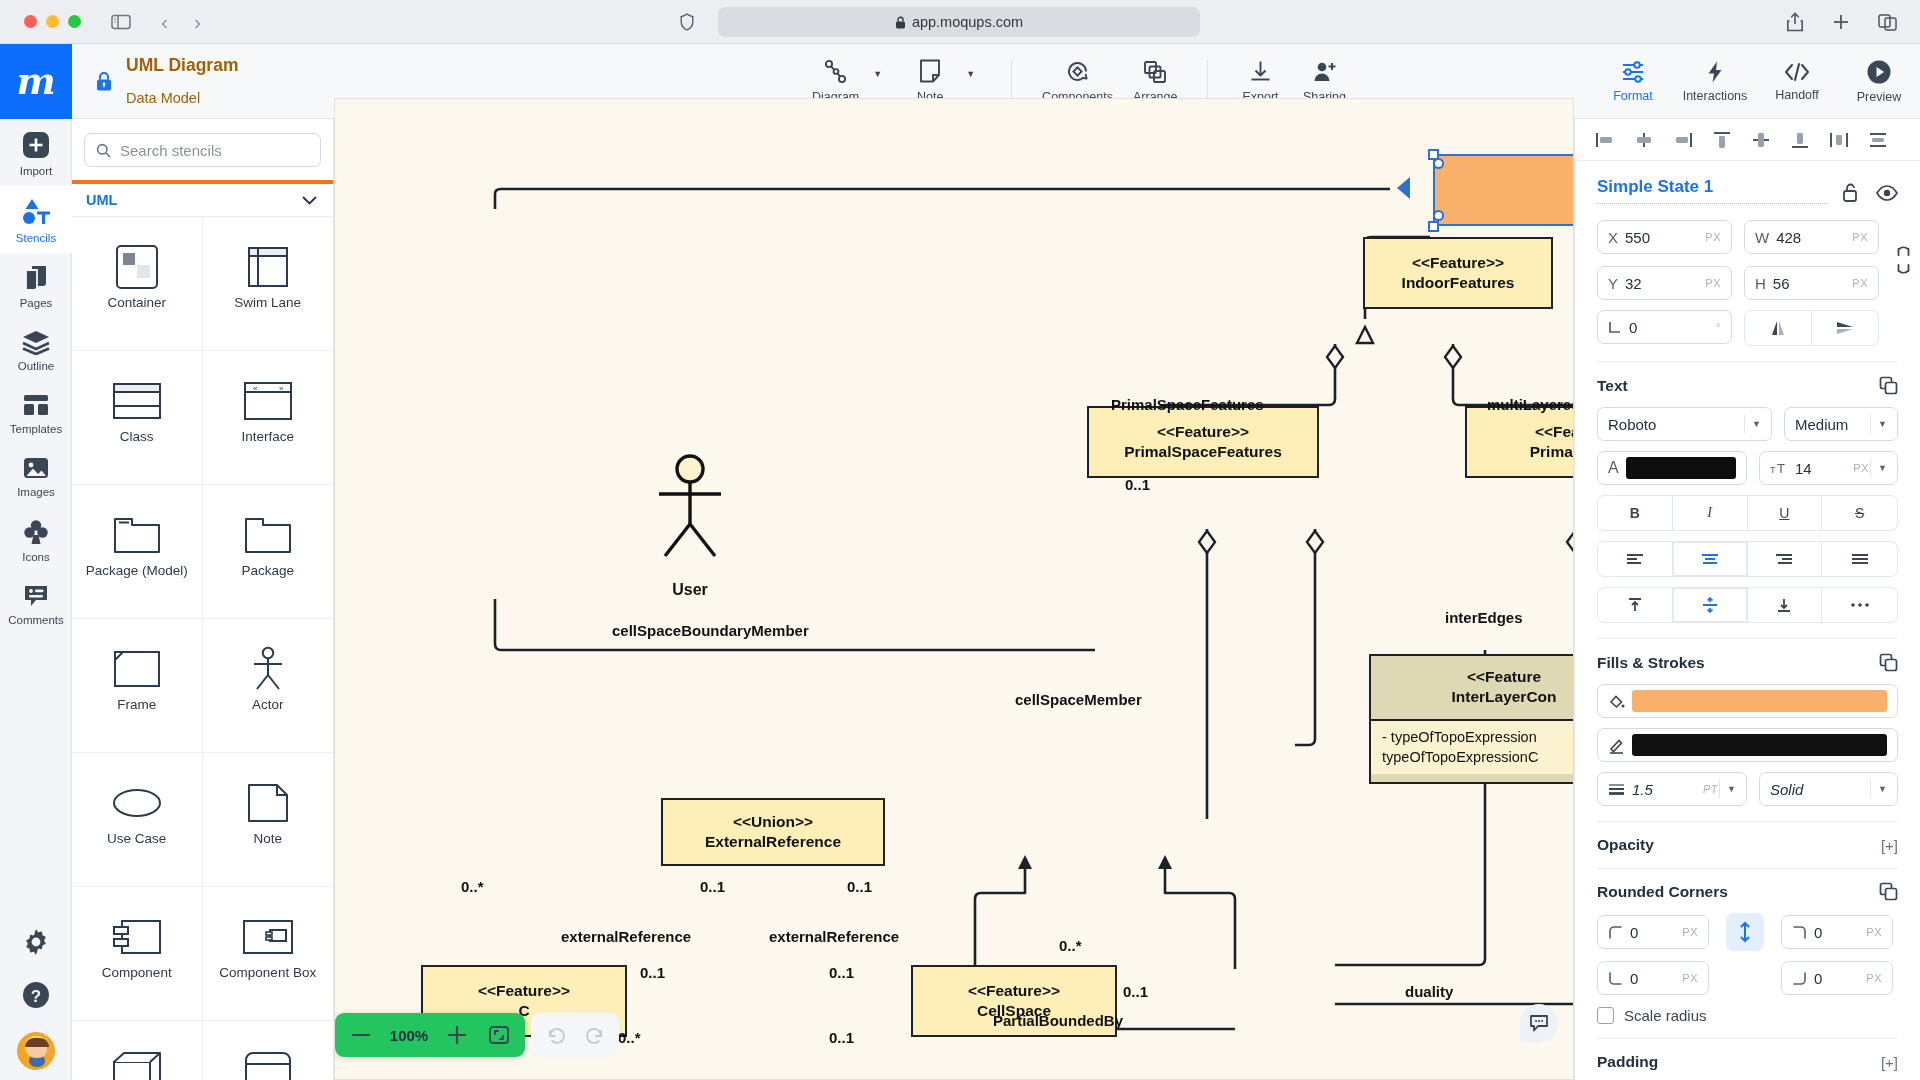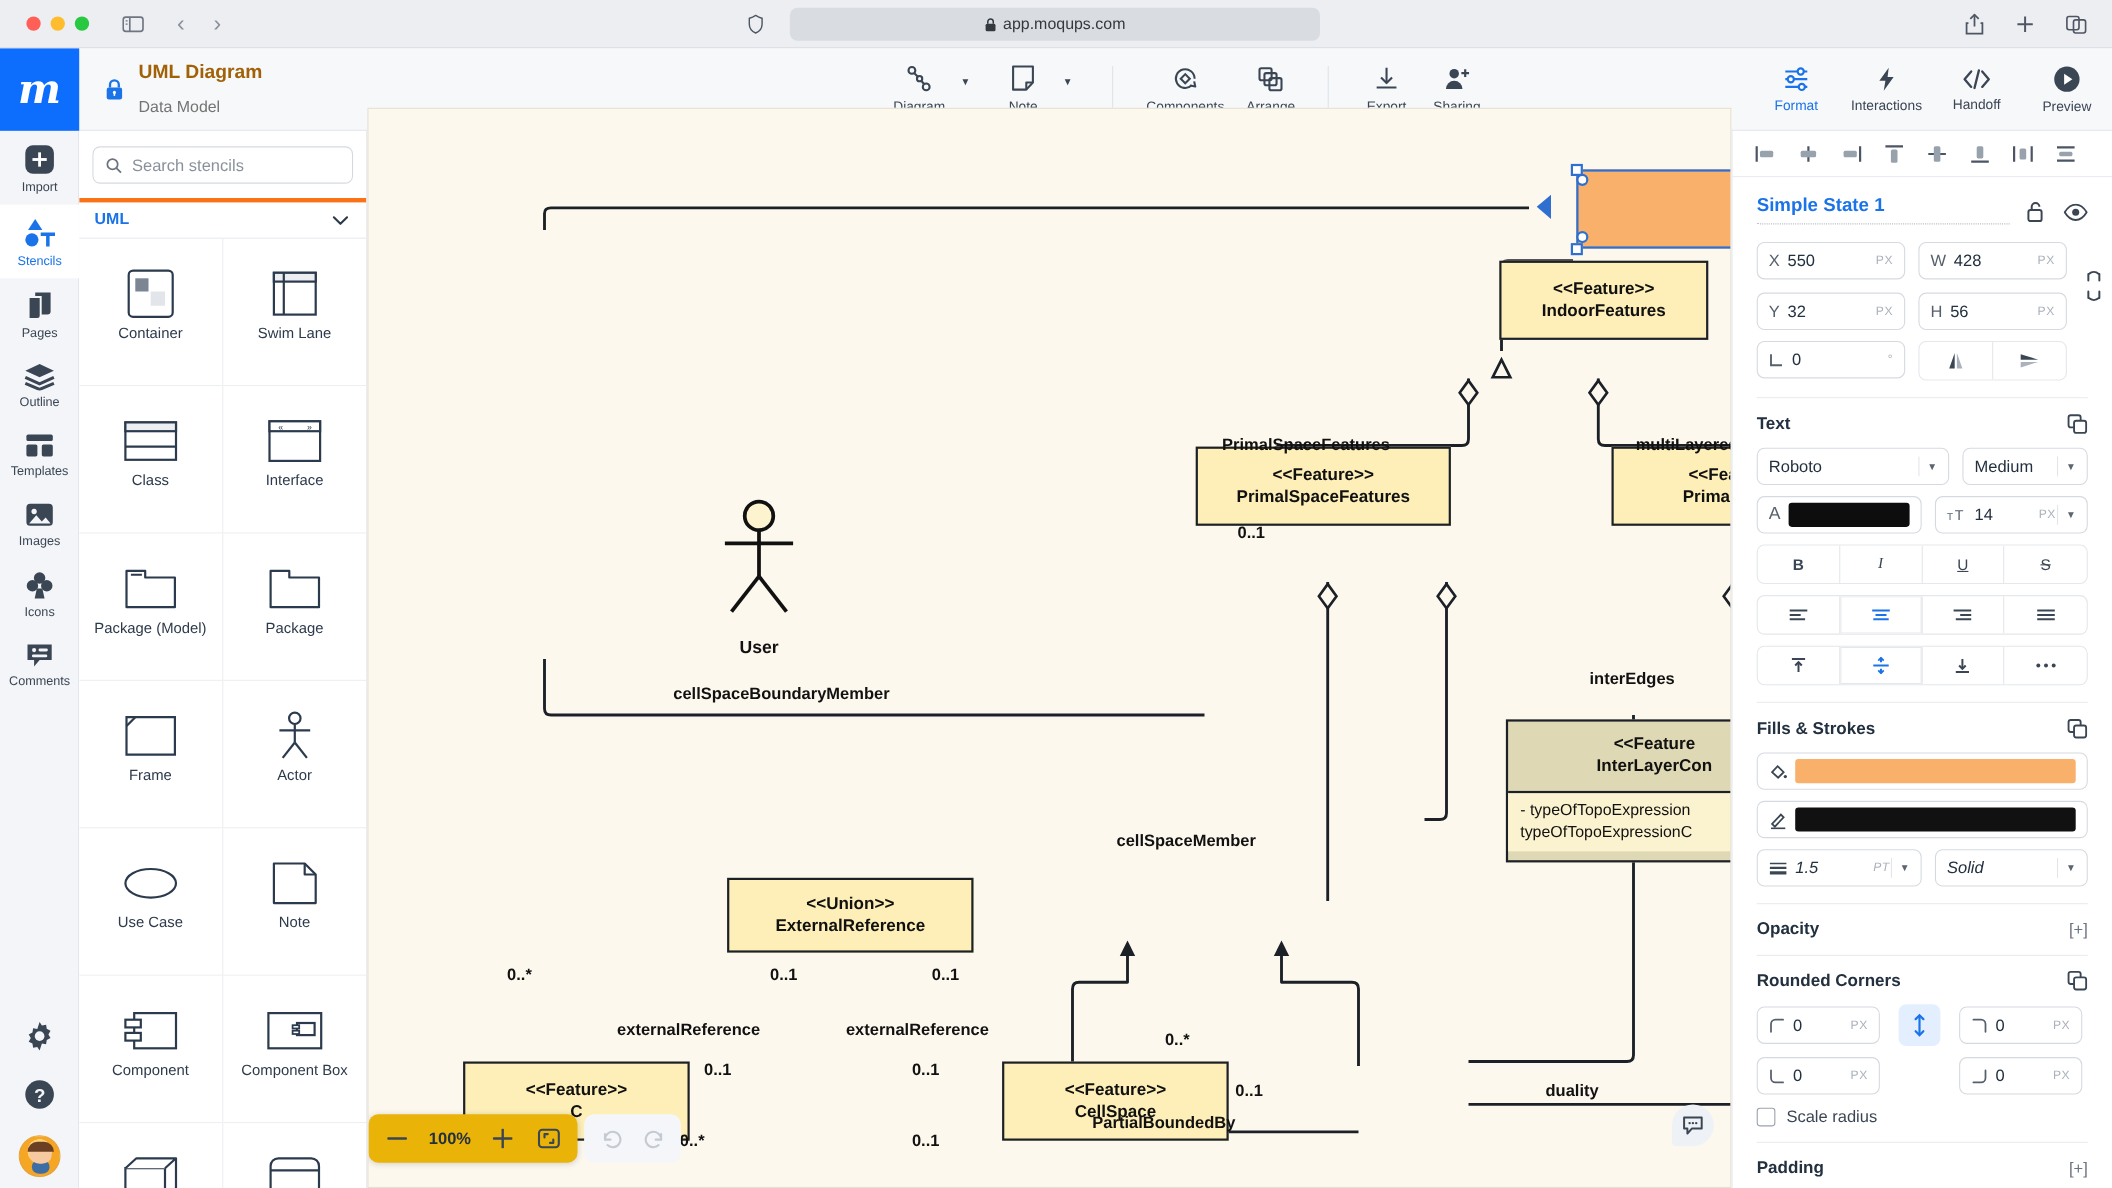--- a/index.html
+++ b/index.html
@@ -37,21 +37,21 @@
     background:#f7f8fa; border-bottom:1px solid #e2e5ea; display:flex; align-items:center;
   }
   .logo{
     width:72px; height:75px; background:#0d6efd; color:#fff;
     display:flex; align-items:center; justify-content:center;
     font-family:"DejaVu Serif", serif; font-style:italic; font-size:37px; font-weight:700;
   }
   .doc-title-wrap{ display:flex; align-items:center; gap:13px; margin-left:23px; }
   .doc-text{ line-height:1.25; }
   .doc-title{ font-size:17.5px; font-weight:700; color:#a16207; }
-  .doc-sub{ font-size:14.5px; color:#737373; margin-top:12px;}
+  .doc-sub{ font-size:14.5px; color:#a16207; margin-top:12px;}
 
   .tools{ display:flex; align-items:center; margin-left:auto; margin-right:auto; gap:0; }
   .tool{
     display:flex; flex-direction:column; align-items:center; justify-content:center;
     min-width:64px; padding:0 10px; gap:5px; color:#3b4654; cursor:default;
   }
   .tool .lbl{ font-size:12.5px; }
   .tool .ic{ height:27px; display:flex; align-items:center;}
   .caret{ color:#3b4654; font-size:9px; margin:0 16px 14px 4px; }
   .divider-v{ width:1px; height:42px; background:#dfe3e8; margin:0 20px; }
@@ -143,21 +143,21 @@
   .handle{ position:absolute; width:11px;height:11px; background:#fff; border:2px solid #2f6fd0; }
 
   .comment-bubble{
     position:absolute; width:38px;height:38px;border-radius:50% 50% 50% 4px;
     background:#eef1f6; display:flex; align-items:center; justify-content:center; color:#3b4654;
   }
 
   
   .zoombar{
     position:absolute; left:0px; bottom:22px; height:44px; display:flex; align-items:center;
-    background:#eab308; border-radius:9px; box-shadow:0 1px 6px rgba(0,0,0,.16);
+    background:#22c55e; border-radius:9px; box-shadow:0 1px 6px rgba(0,0,0,.16);
     padding:0 6px; gap:2px; z-index:20;
   }
   .zb-btn{ width:40px;height:40px; display:flex; align-items:center; justify-content:center;
            color:#3b4654; font-size:20px; cursor:default;}
   .zb-val{ font-size:15px; font-weight:700; color:#22303f; padding:0 4px; min-width:52px; text-align:center;}
   .undo-bar{
     position:absolute; left:196px; bottom:22px; height:44px; display:flex; align-items:center;
     background:#f4f6f9; border-radius:9px; padding:0 4px; z-index:19;
   }
   .undo-bar .zb-btn{ color:#c4cad2; }
@@ -770,21 +770,21 @@
         <line x1="14" y1="42" x2="76" y2="42" stroke="#111" stroke-width="3.4"></line>
         <line x1="45" y1="72" x2="20" y2="104" stroke="#111" stroke-width="3.4"></line>
         <line x1="45" y1="72" x2="70" y2="104" stroke="#111" stroke-width="3.4"></line>
       </svg>
       <div style="text-align:center; font-size:16px; font-weight:700; color:#111; margin-top:4px;">User</div>
     </div>
 
     <div class="edge-label" style="left:776px; top:297px;">PrimalSpaceFeatures</div>
     <div class="edge-label" style="left:1152px; top:297px;">multiLayeredGra</div>
     <div class="edge-label" style="left:277px; top:523px;">cellSpaceBoundaryMember</div>
-    <div class="edge-label" style="left:680px; top:657px;">cellSpaceMember</div>
+    <div class="edge-label" style="left:680px; top:592px;">cellSpaceMember</div>
     <div class="edge-label" style="left:1110px; top:510px;">interEdges</div>
     <div class="edge-label" style="left:226px; top:829px;">externalReference</div>
     <div class="edge-label" style="left:434px; top:829px;">externalReference</div>
     <div class="edge-label" style="left:658px; top:913px;">PartialBoundedBy</div>
     <div class="edge-label" style="left:1070px; top:884px;">duality</div>
 
     <div class="mult" style="left:790px; top:377px;">0..1</div>
     <div class="mult" style="left:126px; top:779px;">0..*</div>
     <div class="mult" style="left:365px; top:779px;">0..1</div>
     <div class="mult" style="left:512px; top:779px;">0..1</div>

